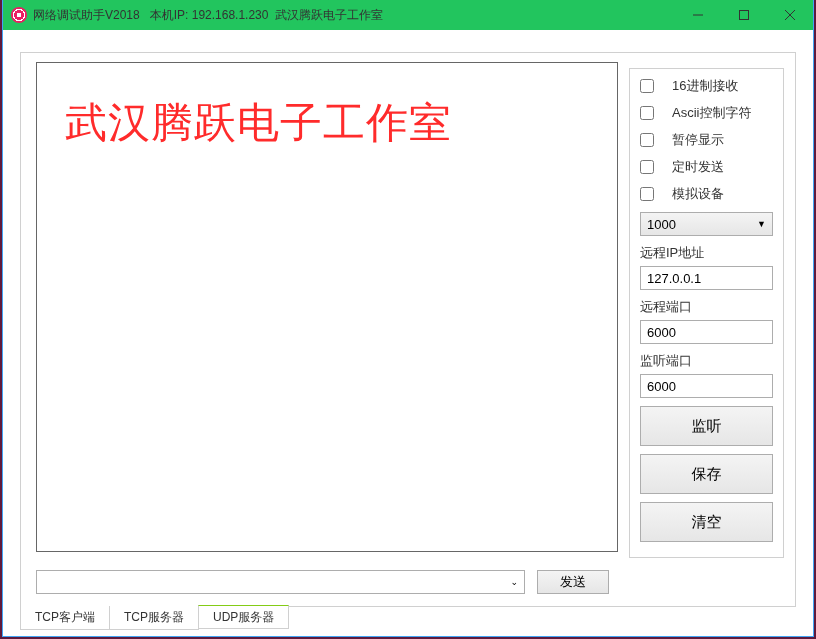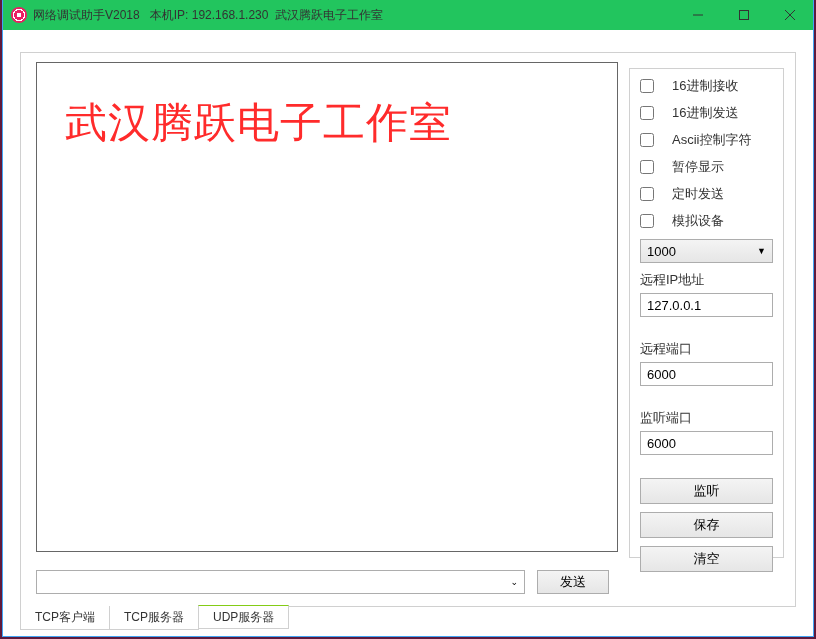--- a/index.html
+++ b/index.html
@@ -53,25 +53,25 @@
 .chk input { width: 14px; height: 14px; margin: 0 6px 0 0; }
 .combo {
   display: flex; align-items: center; width: 100%; height: 24px;
   background: linear-gradient(#f4f4f4,#e6e6e6); border: 1px solid #adadad;
   font-size: 13px; padding: 0 6px; margin-bottom: 8px; cursor: pointer;
 }
 .combo .caret { margin-left: auto; font-size: 9px; }
 .lbl { font-size: 13px; color: #333; margin-bottom: 4px; }
 .txt {
   width: 100%; height: 24px; border: 1px solid #adadad; font-size: 13px;
-  padding: 0 6px; margin-bottom: 23px;
+  padding: 0 6px; margin-bottom: 8px;
 }
 .btn {
-  width: 100%; height: 26px; background: linear-gradient(#f4f4f4,#e6e6e6);
-  border: 1px solid #adadad; font-size: 13px; margin-bottom: 8px; cursor: pointer;
+  width: 100%; height: 40px; background: linear-gradient(#f4f4f4,#e6e6e6);
+  border: 1px solid #adadad; font-size: 15px; margin-bottom: 8px; cursor: pointer;
 }
 
 .sendrow {
   position: absolute; left: 15px; top: 517px; display: flex; gap: 12px;
 }
 .send-combo {
   width: 489px; height: 24px; border: 1px solid #adadad; background: #fff;
   display: flex; align-items: center; padding: 0 6px; font-size: 13px; cursor: text;
 }
 .send-combo .caret { margin-left: auto; font-size: 9px; cursor: pointer; }
@@ -127,24 +127,20 @@
         <div class="watermark">武汉腾跃电子工作室</div>
       </div>
 
       <div class="side">
         <label class="chk">
           <input type="checkbox" style="">
           <span>16进制接收</span>
         </label>
         <label class="chk">
           <input type="checkbox" style="">
-          <span>16进制发送</span>
-        </label>
-        <label class="chk">
-          <input type="checkbox" style="">
           <span>Ascii控制字符</span>
         </label>
         <label class="chk">
           <input type="checkbox" style="">
           <span>暂停显示</span>
         </label>
         <label class="chk">
           <input type="checkbox" style="">
           <span>定时发送</span>
         </label>

